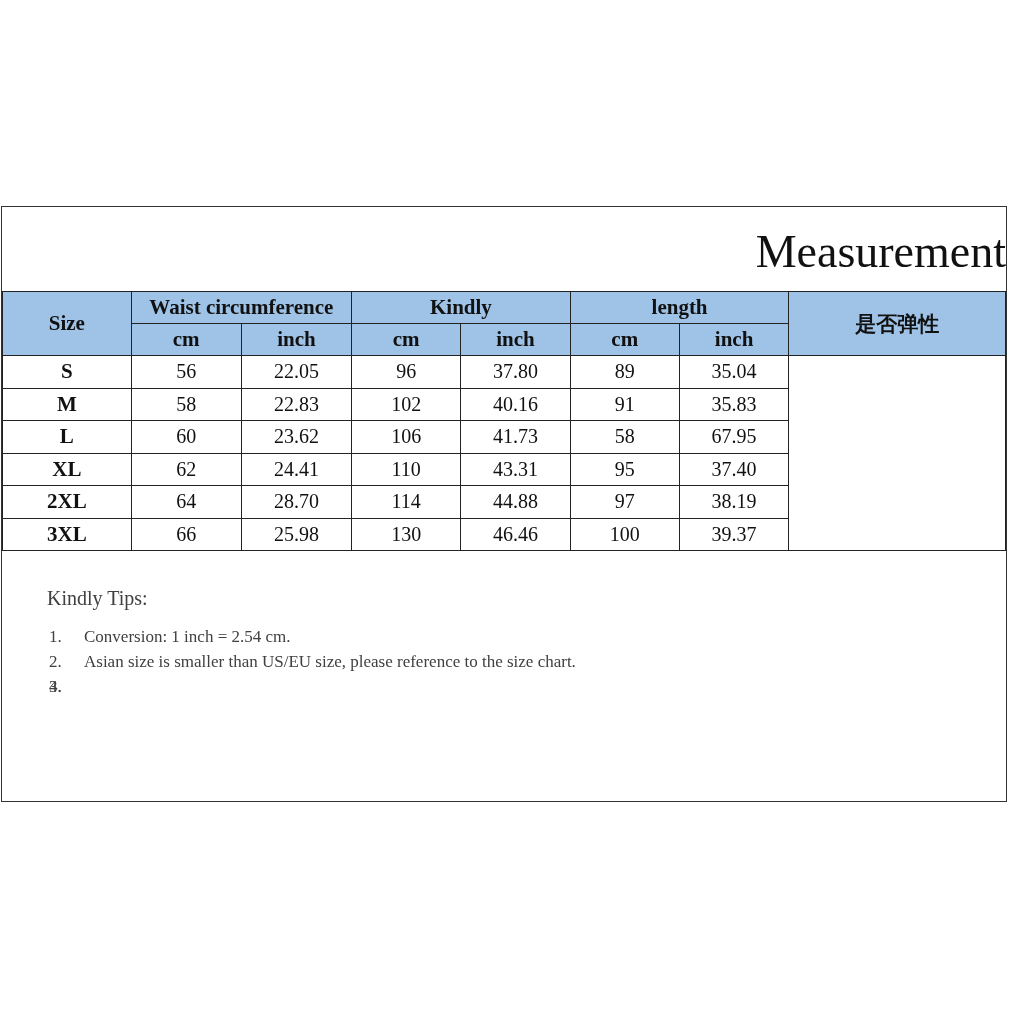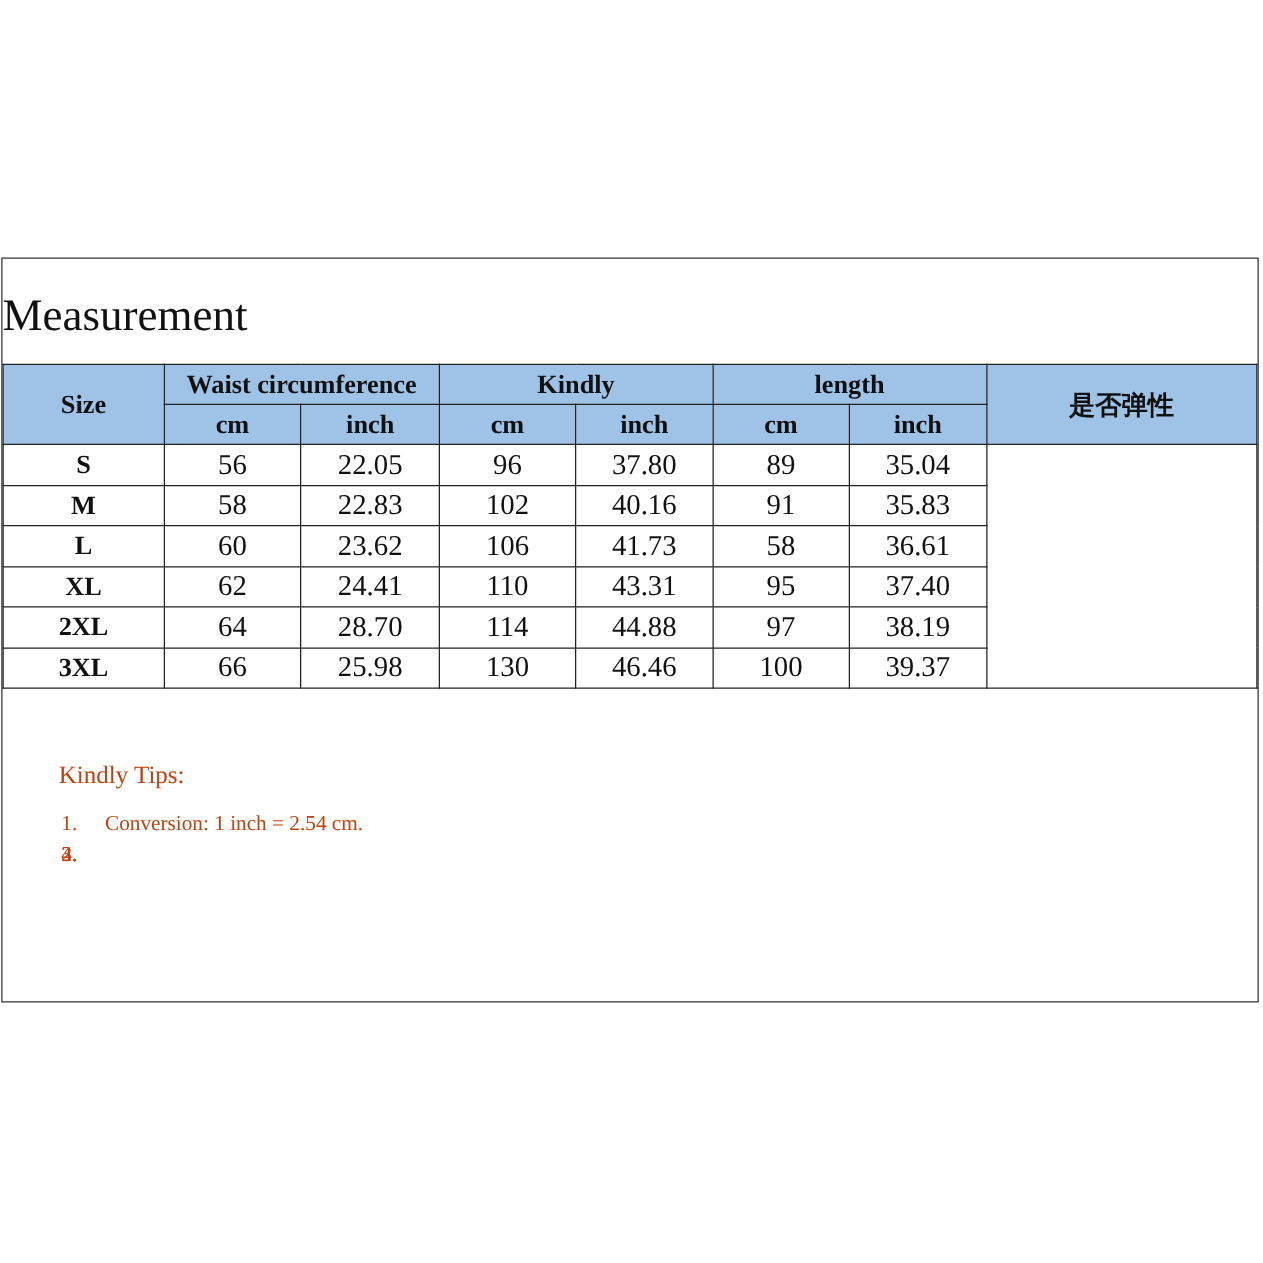--- a/index.html
+++ b/index.html
@@ -13,23 +13,23 @@
       left: 1px; top: 206px;
       width: 1006px; height: 596px;
       border: 1.5px solid #333;
       box-sizing: border-box;
       background: #fff;
     }
     .title {
       position: absolute;
       left: 0; top: 0;
       width: 100%; height: 84px;
-      text-align: left;
+      text-align: right;
       font-family: "Liberation Serif", serif;
-      font-size: 36px;
+      font-size: 46px;
       line-height: 90px;
       color: #111;
     }
     table.size-chart {
       position: absolute;
       left: 0; top: 84px;
       border-collapse: collapse;
       font-family: "Liberation Serif", serif;
       color: #111;
     }
@@ -48,32 +48,32 @@
     th.hdr-cn { width: 224px; font-weight: normal; font-size: 24px; }
     th.sub { height: 32px; }
     tr.hdr1 th { height: 32px; }
     td.sz {
       font-weight: bold;
       font-size: 21px;
       height: 32.5px;
     }
     td.v {
       width: 112px;
-      font-size: 23px;
+      font-size: 20px;
       height: 32.5px;
     }
     td.blank {
       border-bottom: 1.5px solid #222;
       border-right: none;
     }
     .tips {
       position: absolute;
-      left: 45px; top: 402px;
+      left: 45px; top: 380px;
       font-family: "Liberation Serif", serif;
-      color: #c2410c;
+      color: #404040;
     }
     .tips-title {
       font-size: 20px;
       margin-bottom: 14px;
     }
     .tips ol {
       margin: 0; padding: 0;
       list-style: none;
     }
     .tips li {
@@ -131,21 +131,21 @@
       <td class="v">91</td>
       <td class="v">35.83</td>
     </tr>
     <tr>
       <td class="sz">L</td>
       <td class="v">60</td>
       <td class="v">23.62</td>
       <td class="v">106</td>
       <td class="v">41.73</td>
       <td class="v">58</td>
-      <td class="v">36.61</td>
+      <td class="v">67.95</td>
     </tr>
     <tr>
       <td class="sz">XL</td>
       <td class="v">62</td>
       <td class="v">24.41</td>
       <td class="v">110</td>
       <td class="v">43.31</td>
       <td class="v">95</td>
       <td class="v">37.40</td>
     </tr>
@@ -167,18 +167,18 @@
       <td class="v">100</td>
       <td class="v">39.37</td>
     </tr>
   </tbody>
     </table>
 
   <div class="tips">
     <div class="tips-title">Kindly Tips:</div>
     <ol>
       <li><span class="num">1.</span><span>Conversion: 1 inch = 2.54 cm.</span></li>
-      <li><span class="num">2.</span></li>
+      <li><span class="num">2.</span><span>Asian size is smaller than US/EU size, please reference to the size chart.</span></li>
       <li><span class="num">3.</span></li>
       <li><span class="num">4.</span></li>
     </ol>
   </div>
 </div>
 
 </body></html>

